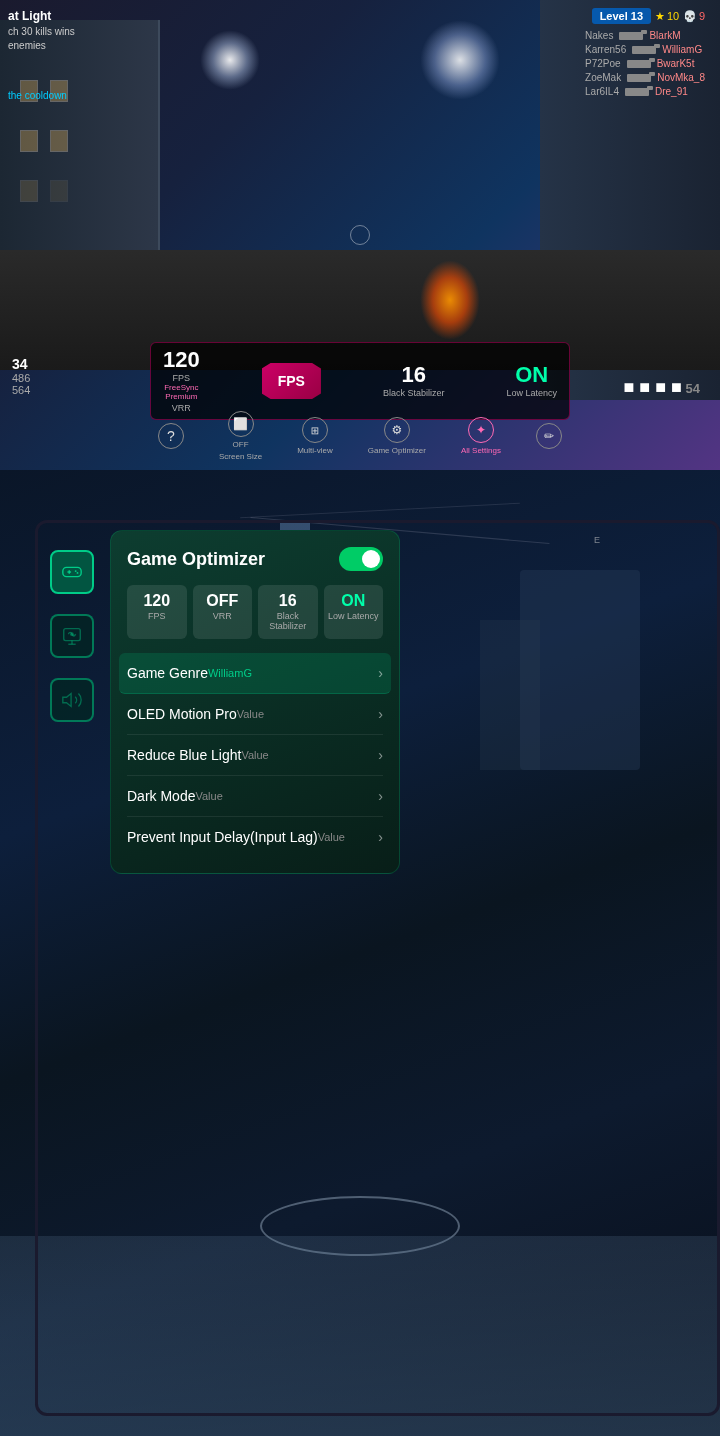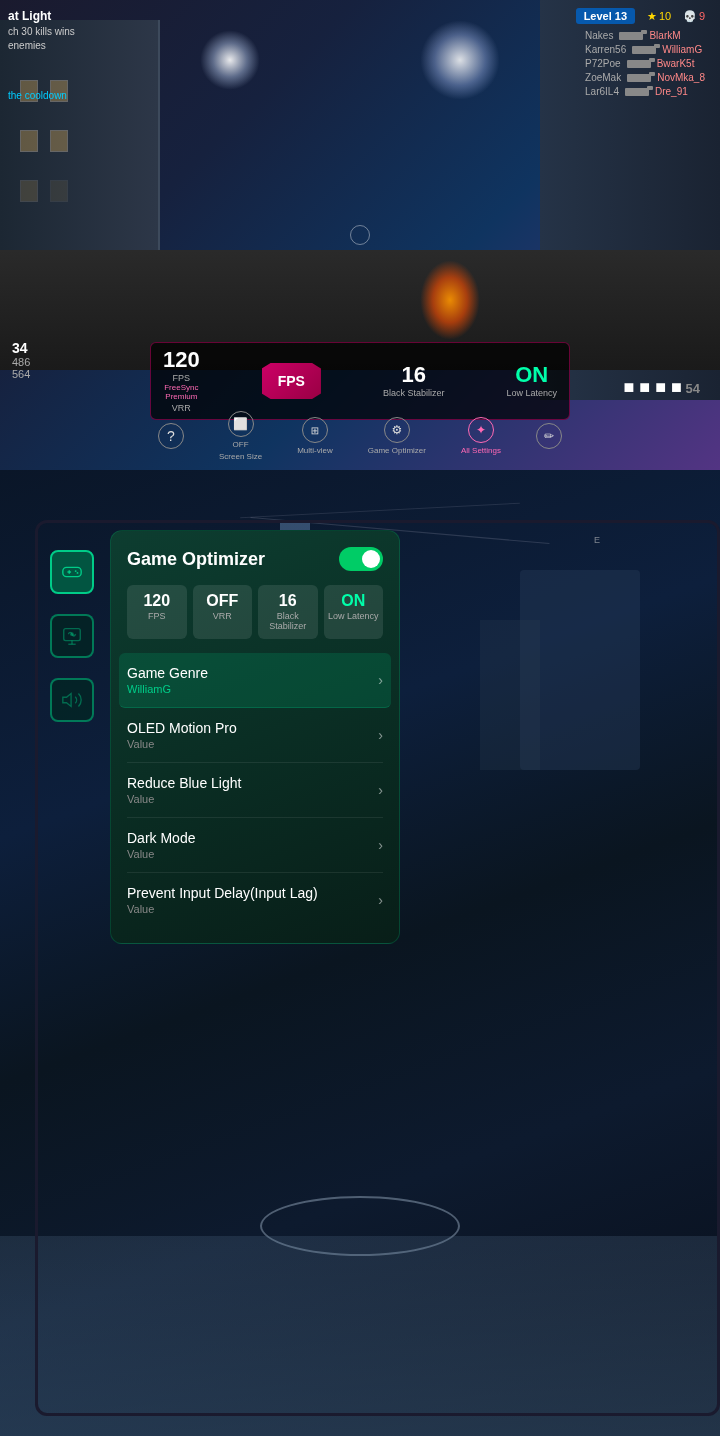--- a/index.html
+++ b/index.html
@@ -100,21 +100,21 @@
       font-size: 11px;
       line-height: 1.4;
     }
 
     .hud-top-right {
       position: absolute;
       top: 8px;
       right: 15px;
       display: flex;
       align-items: center;
-      gap: 12px;
+      gap: 4px;
     }
 
     .level-badge {
       background: rgba(0,100,200,0.8);
       color: white;
       font-size: 11px;
       font-weight: bold;
       padding: 2px 8px;
       border-radius: 3px;
     }
@@ -263,21 +263,21 @@
       border-color: #ff69b4;
       color: #ff69b4;
     }
 
     .nav-icon-btn.active span {
       color: #ff69b4;
     }
 
     .hud-score {
       position: absolute;
-      bottom: 90px;
+      bottom: 74px;
       left: 12px;
       font-size: 12px;
       color: #ccc;
     }
 
     .hud-ammo {
       position: absolute;
       bottom: 72px;
       right: 20px;
       font-size: 13px;
@@ -470,21 +470,21 @@
     .menu-item.highlighted {
       background: rgba(0,150,100,0.25);
       padding: 12px 8px;
       border-radius: 6px;
       border-bottom: 1px solid rgba(0,150,100,0.4);
       margin: 0 -8px;
     }
 
     .menu-item-text {
       display: flex;
-      flex-direction: column;
+      flex-direction: row;
     }
 
     .menu-item-title {
       color: white;
       font-size: 14px;
       font-weight: 500;
     }
 
     .menu-item-sub {
       color: #00cc88;

